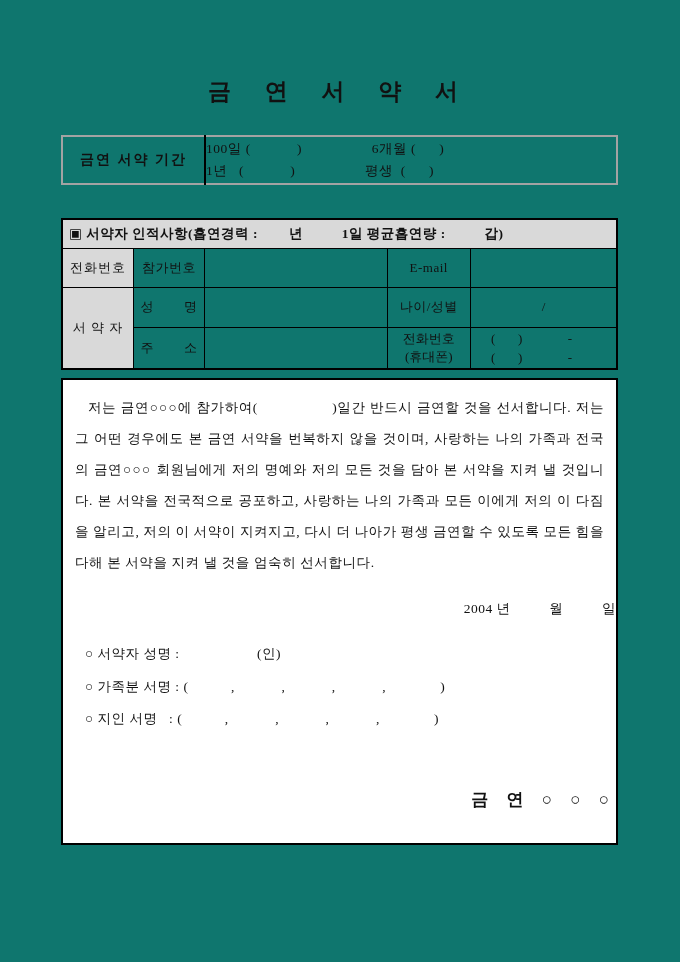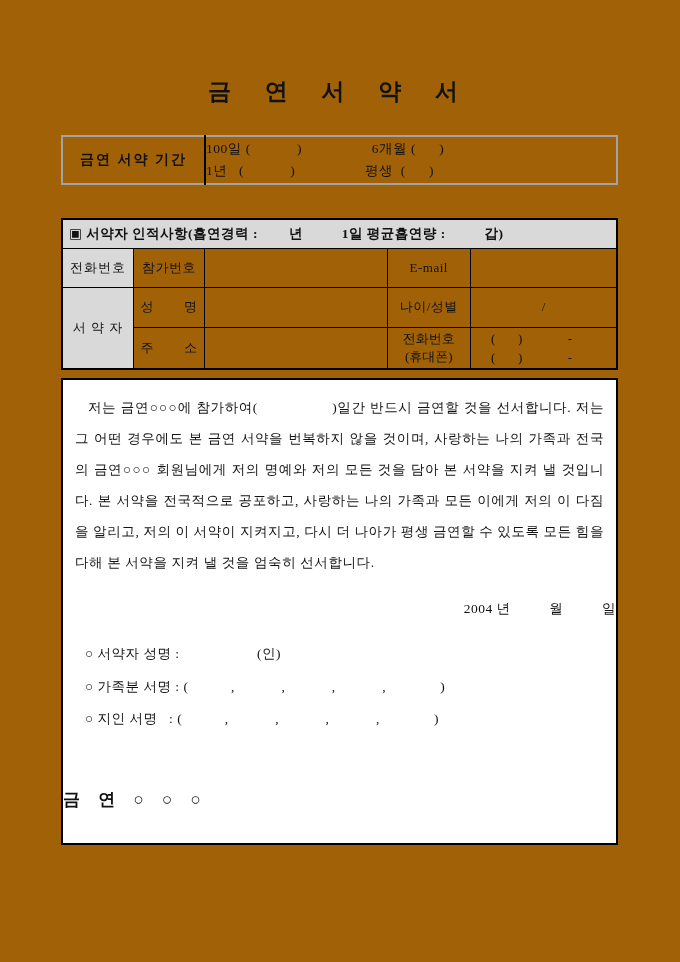--- a/index.html
+++ b/index.html
@@ -3,21 +3,21 @@
 <meta charset="utf-8">
 <style>
   * { margin: 0; padding: 0; box-sizing: border-box; }
   html, body { background: #ffffff; }
   body {
     width: 680px; height: 962px;
     font-family: "Liberation Serif", "DejaVu Serif", serif;
     color: #111;
     position: relative;
   }
-  .page { position: relative; width: 680px; height: 962px; background: #a16207; overflow: hidden; }
+  .page { position: relative; width: 680px; height: 962px; background: #0f766e; overflow: hidden; }
 
   .doc-title {
     position: absolute; top: 76px; left: 0; width: 100%;
     text-align: center; font-size: 23px; font-weight: bold;
     letter-spacing: 14px; white-space: pre;
   }
 
   table { border-collapse: collapse; table-layout: fixed; }
   td { border: 1px solid #000; font-size: 13px; color: #111; vertical-align: middle; }
 
@@ -64,21 +64,21 @@
     font-size: 13.5px; line-height: 31px;
     text-align: justify; text-indent: 13px; letter-spacing: 0.6px;
   }
   .date-line {
     margin-top: 22px; text-align: right;
     font-size: 13.5px; white-space: pre; letter-spacing: 0.5px;
   }
   .sig-list { margin: 20px 0 0 22px; }
   .sig-line { white-space: pre; font-size: 13.5px; line-height: 32.5px; letter-spacing: 0.5px; }
   .org-name {
-    margin-top: 52px; text-align: left;
+    margin-top: 52px; text-align: right;
     font-size: 17px; font-weight: bold; letter-spacing: 7px; white-space: pre;
   }
 
   .footer-note {
     position: absolute; left: 42px; top: 857px;
     font-size: 13.5px; letter-spacing: 0.4px; white-space: pre;
   }
 </style>
 </head>
 <body>

